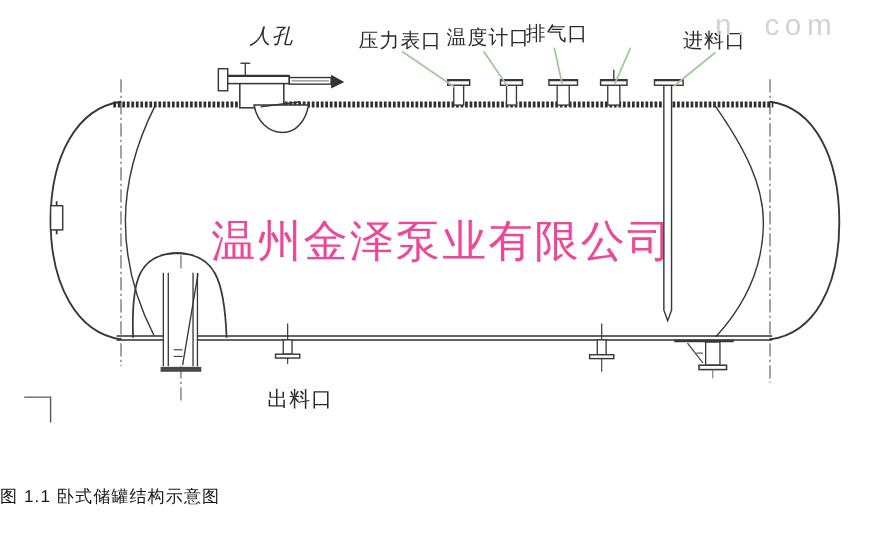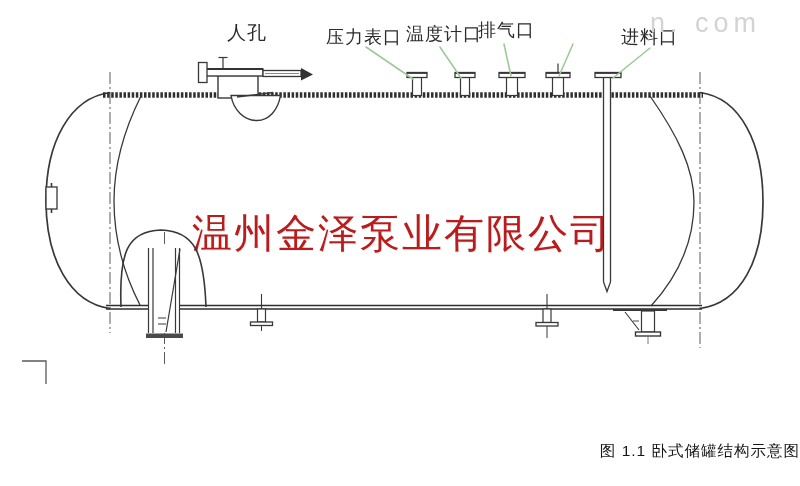--- a/index.html
+++ b/index.html
@@ -1,45 +1,45 @@
 <!DOCTYPE html>
 <html><head>
 <meta charset="utf-8">
 <style>
   html,body { margin:0; padding:0; background:#fff; }
   .canvas {
     position:relative; width:800px; height:486px; background:#fff;
     font-family:"Liberation Sans", sans-serif; overflow:hidden;
   }
   .wm-company {
-    position:absolute; left:192px; top:206px; z-index:0;
-    font-size:40px; letter-spacing:2px; color:#b91c1c;
+    position:absolute; left:192px; top:192px; z-index:0;
+    font-size:40px; letter-spacing:2px; color:#ec4899;
     text-shadow:1px 1px 0 #f2f2f2; white-space:nowrap;
     font-family:Liberation Serif, serif;
   }
   .wm-corner {
     position:absolute; left:650px; top:8px; z-index:3;
     font-size:27px; letter-spacing:5px; color:#d3d3d3; white-space:nowrap;
   }
   svg.draw { position:absolute; left:0; top:0; z-index:1; }
   .lbl {
     position:absolute; z-index:2; color:#2b2b2b; white-space:nowrap;
     font-size:18px; letter-spacing:1px;
   }
-  .lbl-manhole        { left:227px; top:20px; font-size:19px; }
+  .lbl-manhole        { left:227px; top:20px; font-size:19px;font-style:italic; }
   .lbl-pressure       { left:326px; top:25px; }
   .lbl-thermo         { left:406px; top:22px; }
   .lbl-vent           { left:478px; top:18px; }
   .lbl-safety         { left:543px; top:18px; }
   .lbl-feed           { left:621px; top:25px; }
   .lbl-discharge      { left:243px; top:350px; font-size:19px; }
   .lbl-drain          { left:522px; top:346px; font-size:19px; }
   .caption {
     position:absolute; left:0; top:441px; width:100%; z-index:2;
-    text-align:right; font-size:15.5px; color:#151515; letter-spacing:1px;
+    text-align:left; font-size:15.5px; color:#151515; letter-spacing:1px;
   }
 </style>
 </head>
 <body>
 
 <div class="canvas">
 
   <div class="wm-company">温州金泽泵业有限公司</div>
 
   <svg class="draw" width="800" height="486" viewBox="0 0 800 486">
@@ -160,17 +160,18 @@
     </g>
 
     <path d="M 22,361 H 46 V 384" fill="none" stroke="#5a5a5a" stroke-width="1.3"></path>
   </svg>
 
   <div class="lbl lbl-manhole">人孔</div>
   <div class="lbl lbl-pressure">压力表口</div>
   <div class="lbl lbl-thermo">温度计口</div>
   <div class="lbl lbl-vent">排气口</div>
   <div class="lbl lbl-feed">进料口</div>
+  <div class="lbl lbl-discharge">出料口</div>
 
   <div class="wm-corner">n. com</div>
 
   <div class="caption">图 1.1 卧式储罐结构示意图</div>
 </div>
 
 </body></html>

